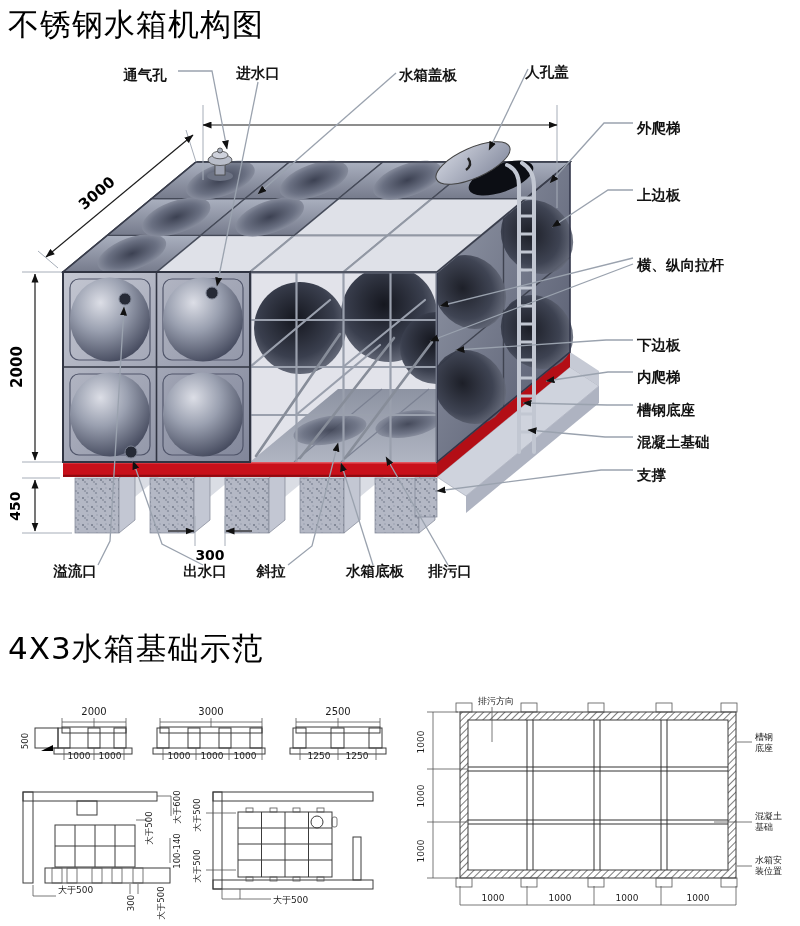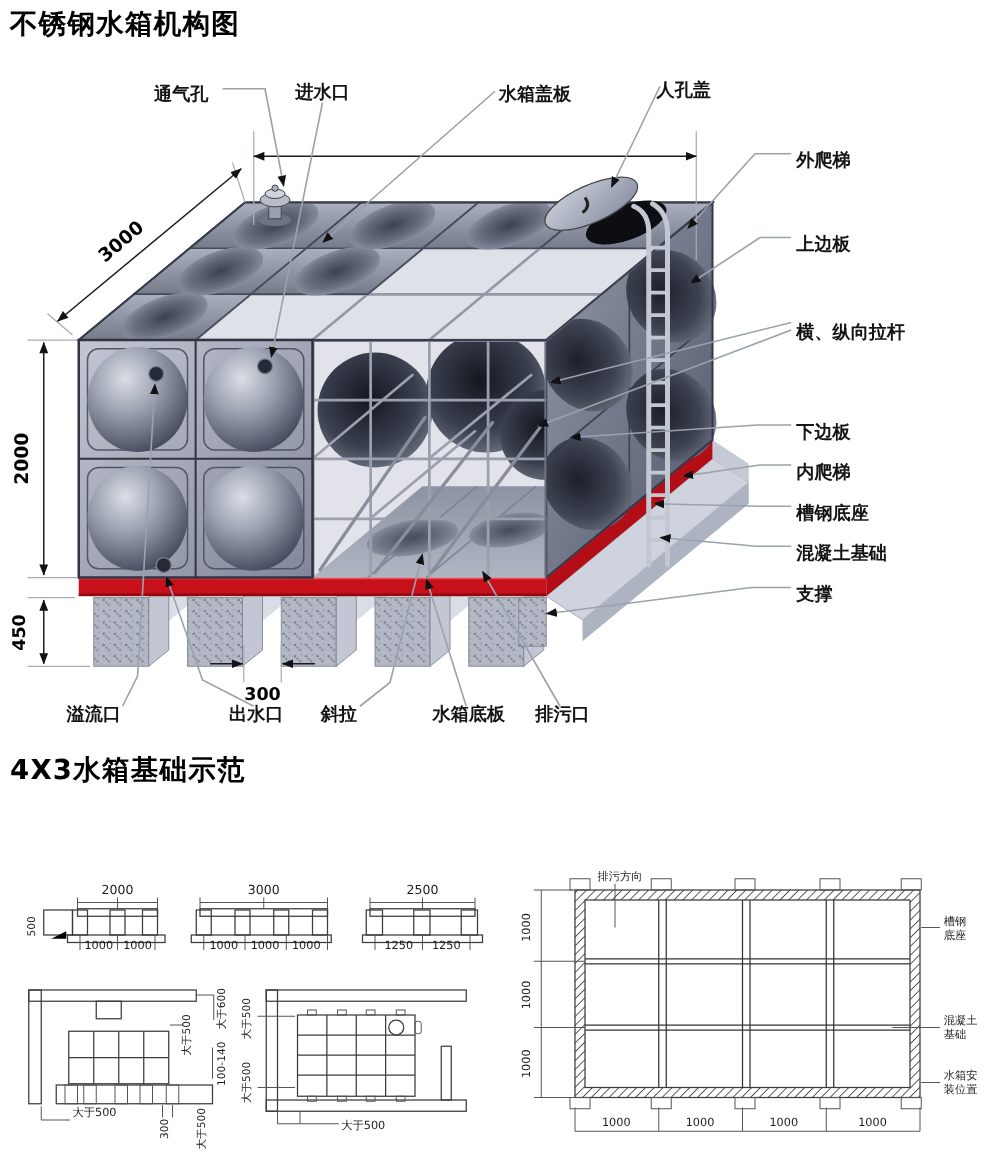--- a/index.html
+++ b/index.html
@@ -1,21 +1,21 @@
 <!DOCTYPE html>
 <html><head>
 <meta charset="utf-8">
 <style>
   html,body{margin:0;padding:0;background:#fff;}
   body{width:800px;height:926px;position:relative;overflow:hidden;
        font-family:"DejaVu Sans",sans-serif;}
-  .heading{position:absolute;left:8px;font-size:22px;font-weight:700;color:#000;
+  .heading{position:absolute;left:8px;font-size:31px;font-weight:400;color:#000;
            letter-spacing:1px;white-space:nowrap;}
   #h1{top:4px;}
-  #h2{top:601px;}
+  #h2{top:628px;}
   svg{position:absolute;left:0;top:0;}
   .lbl{font:600 14.5px "DejaVu Sans",sans-serif;fill:#141414;}
   .dimt{font:700 15px "DejaVu Sans",sans-serif;fill:#000;}
   .dims{font:600 14px "DejaVu Sans",sans-serif;fill:#000;}
   .f10{font:500 10px "DejaVu Sans",sans-serif;fill:#1d1d1d;}
   .f9{font:500 9px "DejaVu Sans",sans-serif;fill:#1d1d1d;}
   .f85{font:500 8.5px "DejaVu Sans",sans-serif;fill:#1d1d1d;}
   .ldr{stroke:#9aa2ae;stroke-width:1.3;fill:none;}
   .diml{stroke:#1c1c1c;stroke-width:1.2;fill:none;}
   .ext{stroke:#a6adb8;stroke-width:1;fill:none;}

